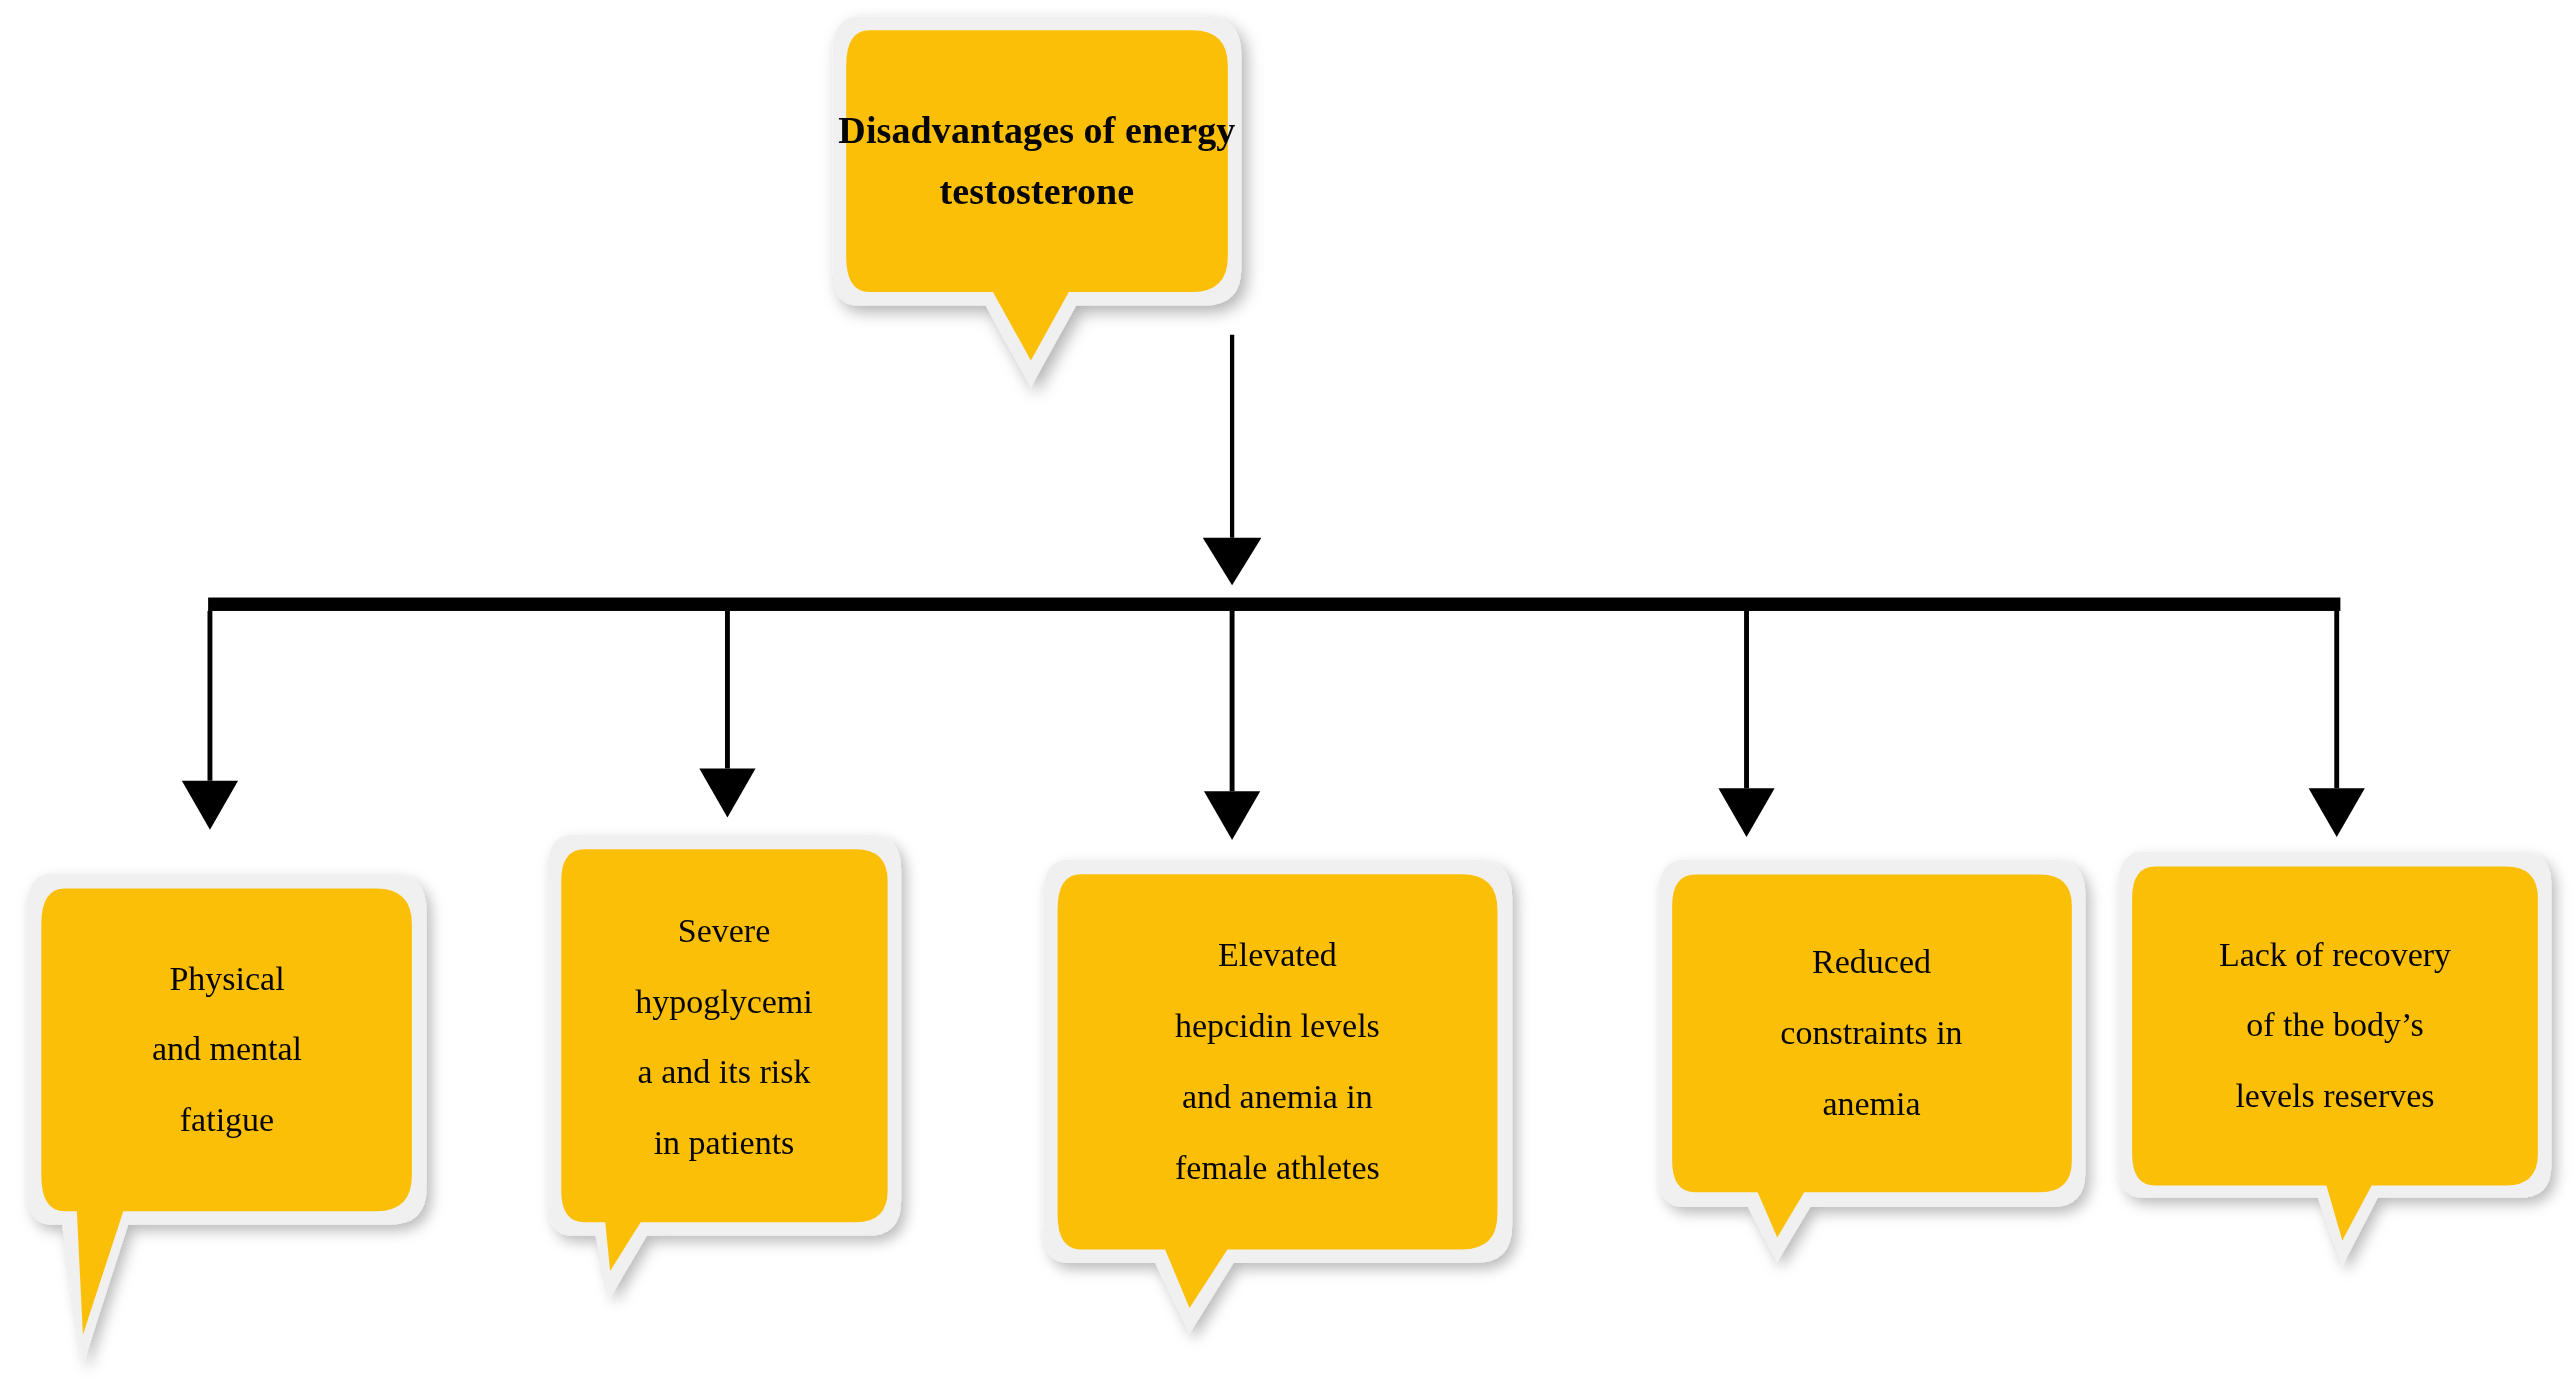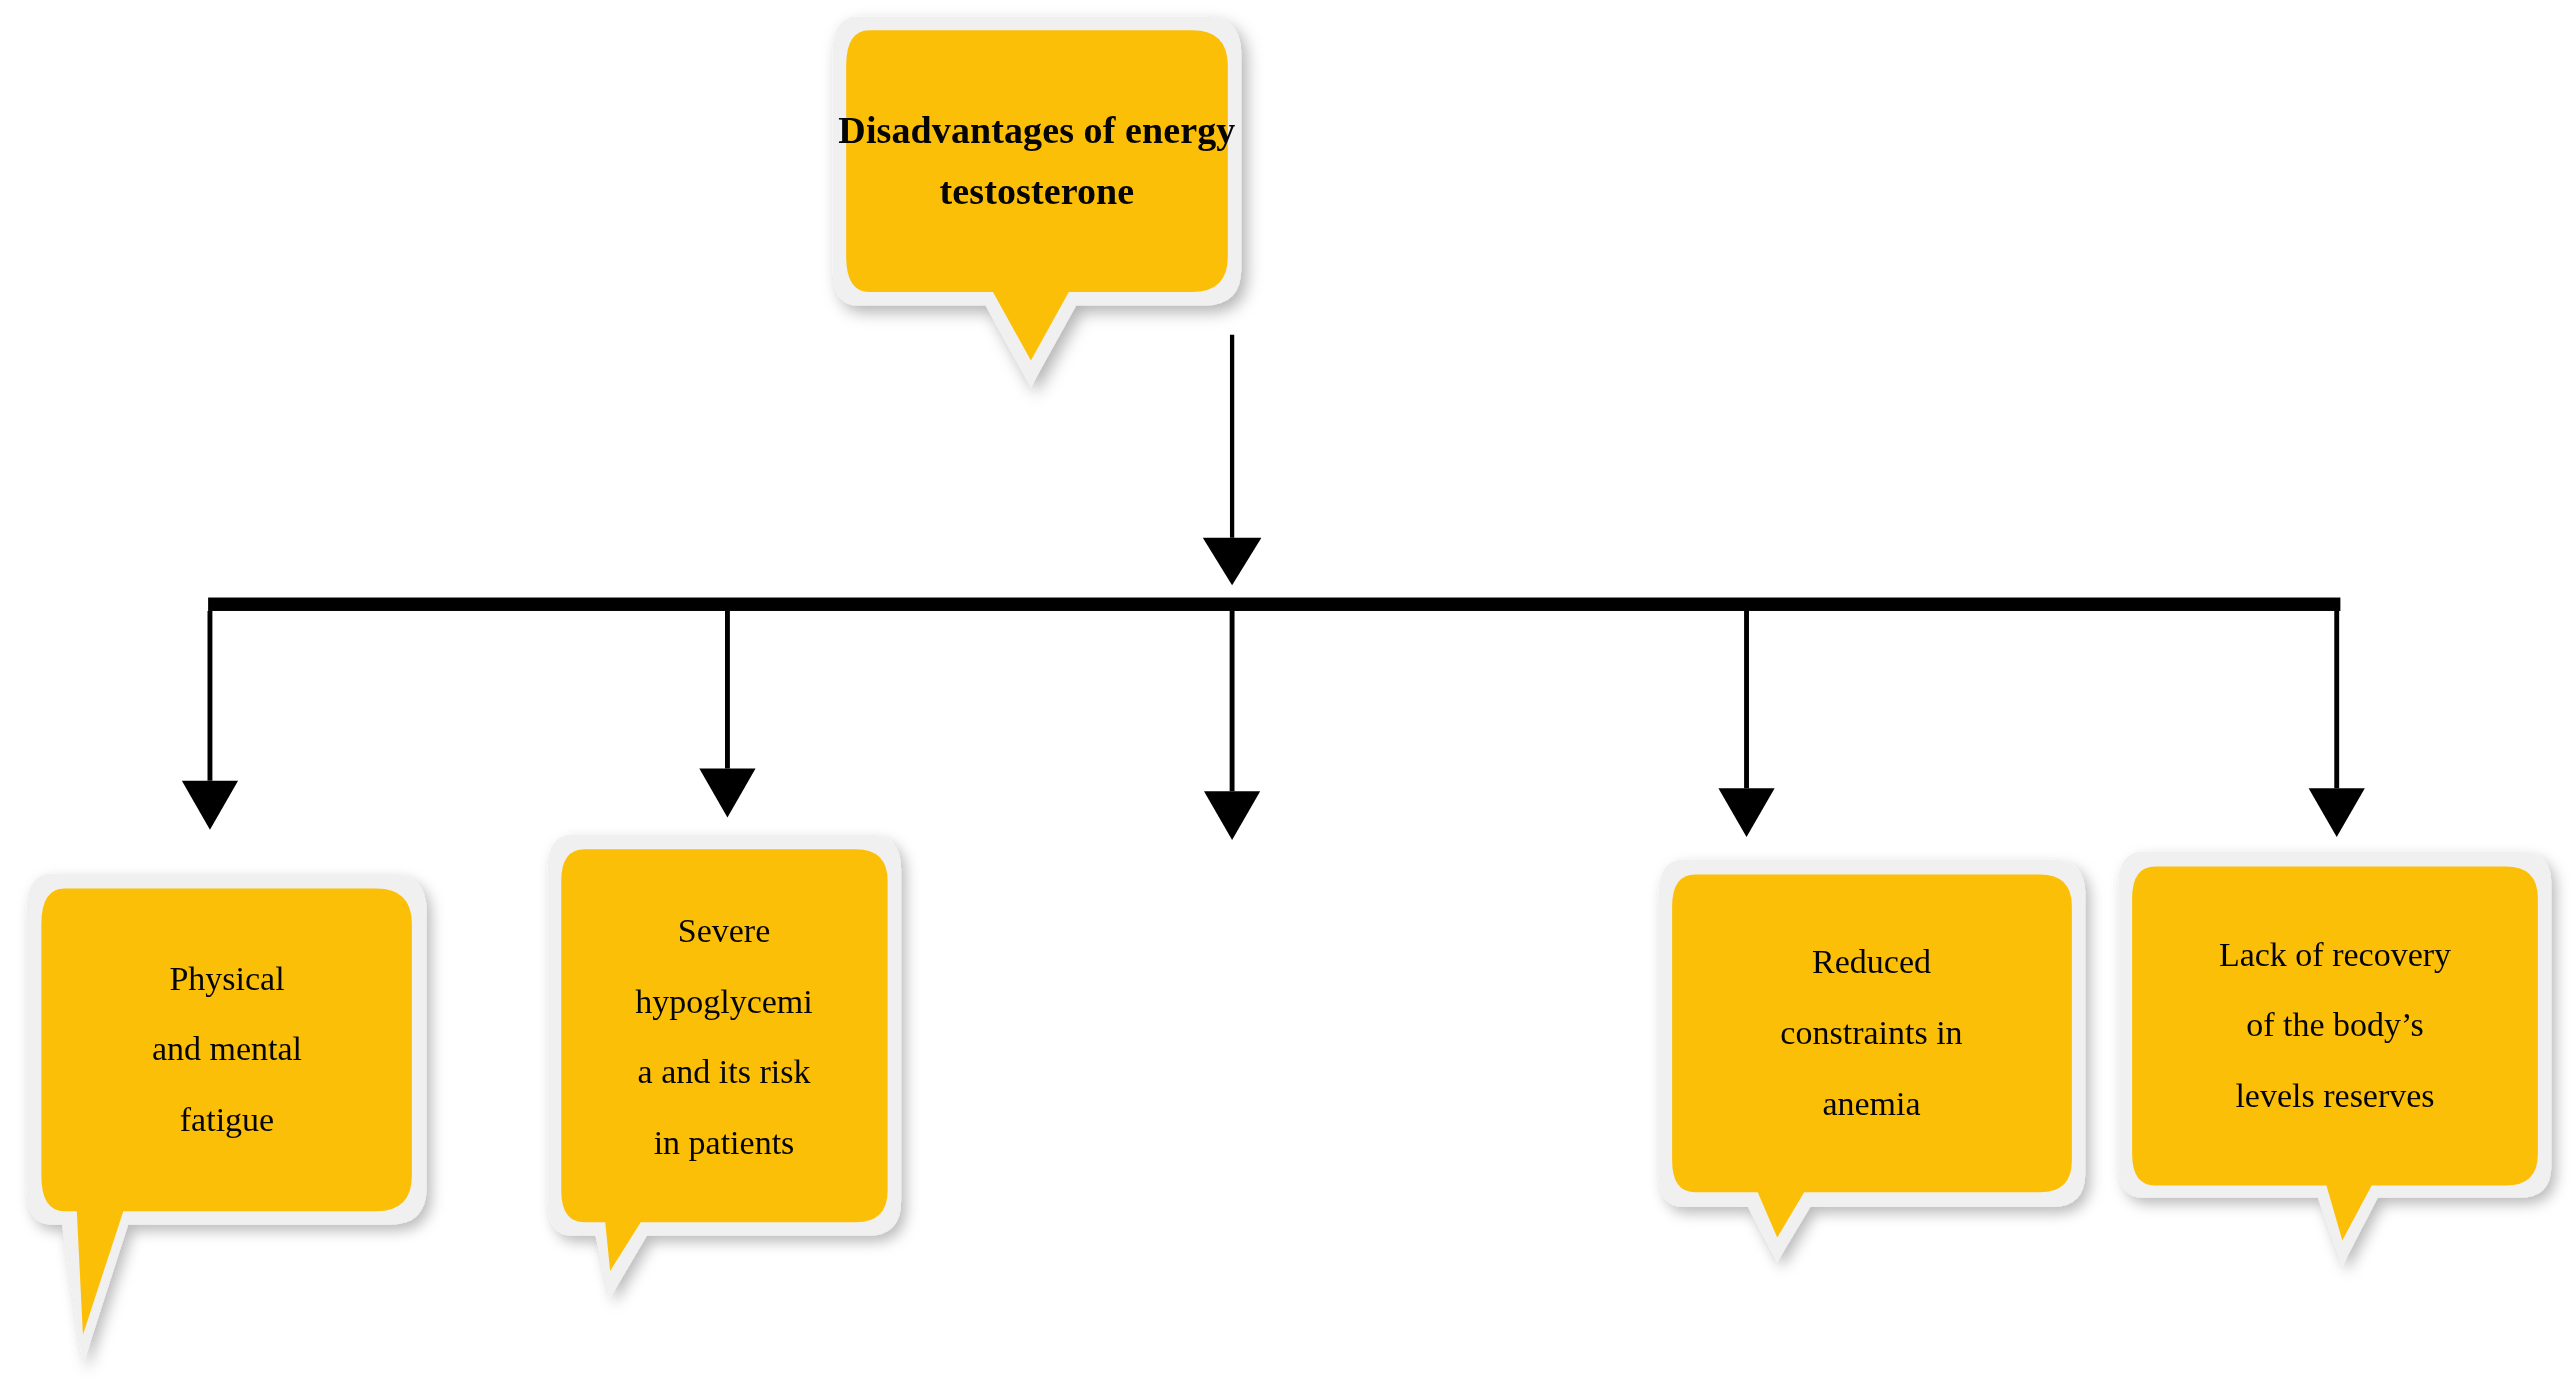--- a/index.html
+++ b/index.html
@@ -215,20 +215,54 @@
                Q 28 30 66 30 Z" fill="#FCBF08"></path>
     </svg>
     <div class="label leaf-label" style="left:23px; top:18.3px; width:314px; height:376px;">
       <span class="line">Severe</span>
       <span class="line">hypoglycemi</span>
       <span class="line">a and its risk</span>
       <span class="line">in patients</span>
     </div>
   </div>
 
+  <div class="callout" style="left:1039px; top:856px; width:477px; height:501px;">
+    <svg width="477" height="501" viewBox="0 0 780 820">
+      <path d="M 46 6
+               H 714
+               Q 774 6 774 66
+               V 606
+               Q 774 666 714 666
+               H 318
+               L 246 782
+               L 190 666
+               H 46
+               Q 6 666 6 606
+               V 66
+               Q 6 6 46 6 Z" fill="#F0F0F0" filter="url(#softshadow2)"></path>
+      <path d="M 68 30
+               H 692
+               Q 750 30 750 88
+               V 586
+               Q 750 644 692 644
+               H 308
+               L 246 740
+               L 206 644
+               H 68
+               Q 30 644 30 586
+               V 88
+               Q 30 30 68 30 Z" fill="#FCBF08"></path>
+    </svg>
+    <div class="label leaf-label" style="left:24.4px; top:18.3px; width:428px; height:375px;">
+      <span class="line">Elevated</span>
+      <span class="line">hepcidin levels</span>
+      <span class="line">and anemia in</span>
+      <span class="line">female athletes</span>
+    </div>
+  </div>
 
   <div class="callout" style="left:1655px; top:856px; width:434px; height:416px;">
     <svg width="434" height="416" viewBox="0 0 710 680">
       <path d="M 46 6
                H 650
                Q 704 6 704 62
                V 518
                Q 704 574 650 574
                H 254
                L 200 664

